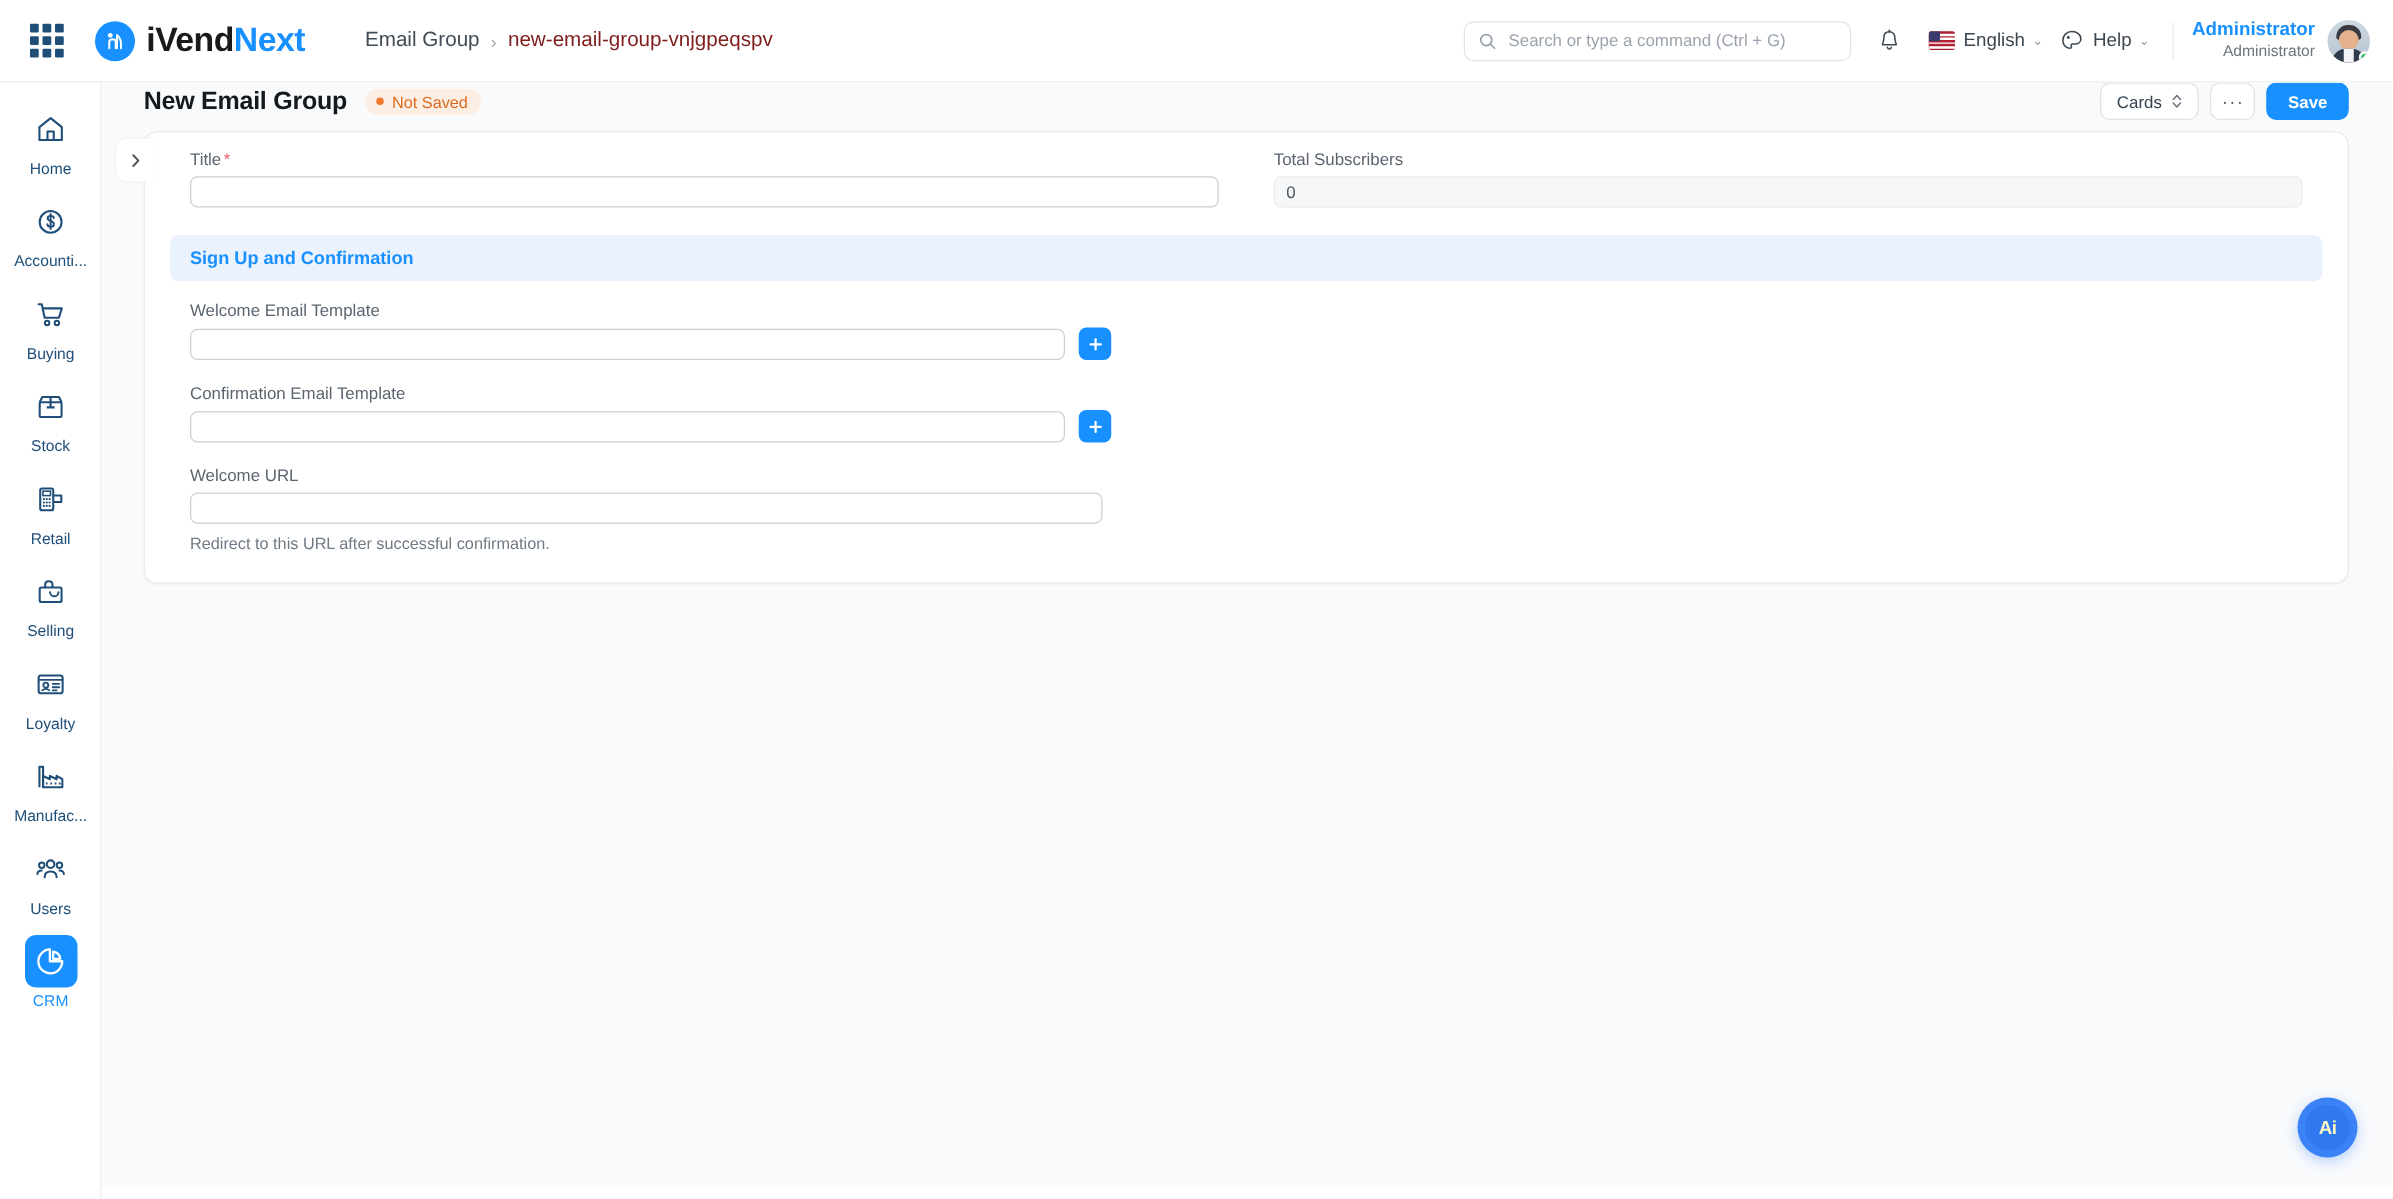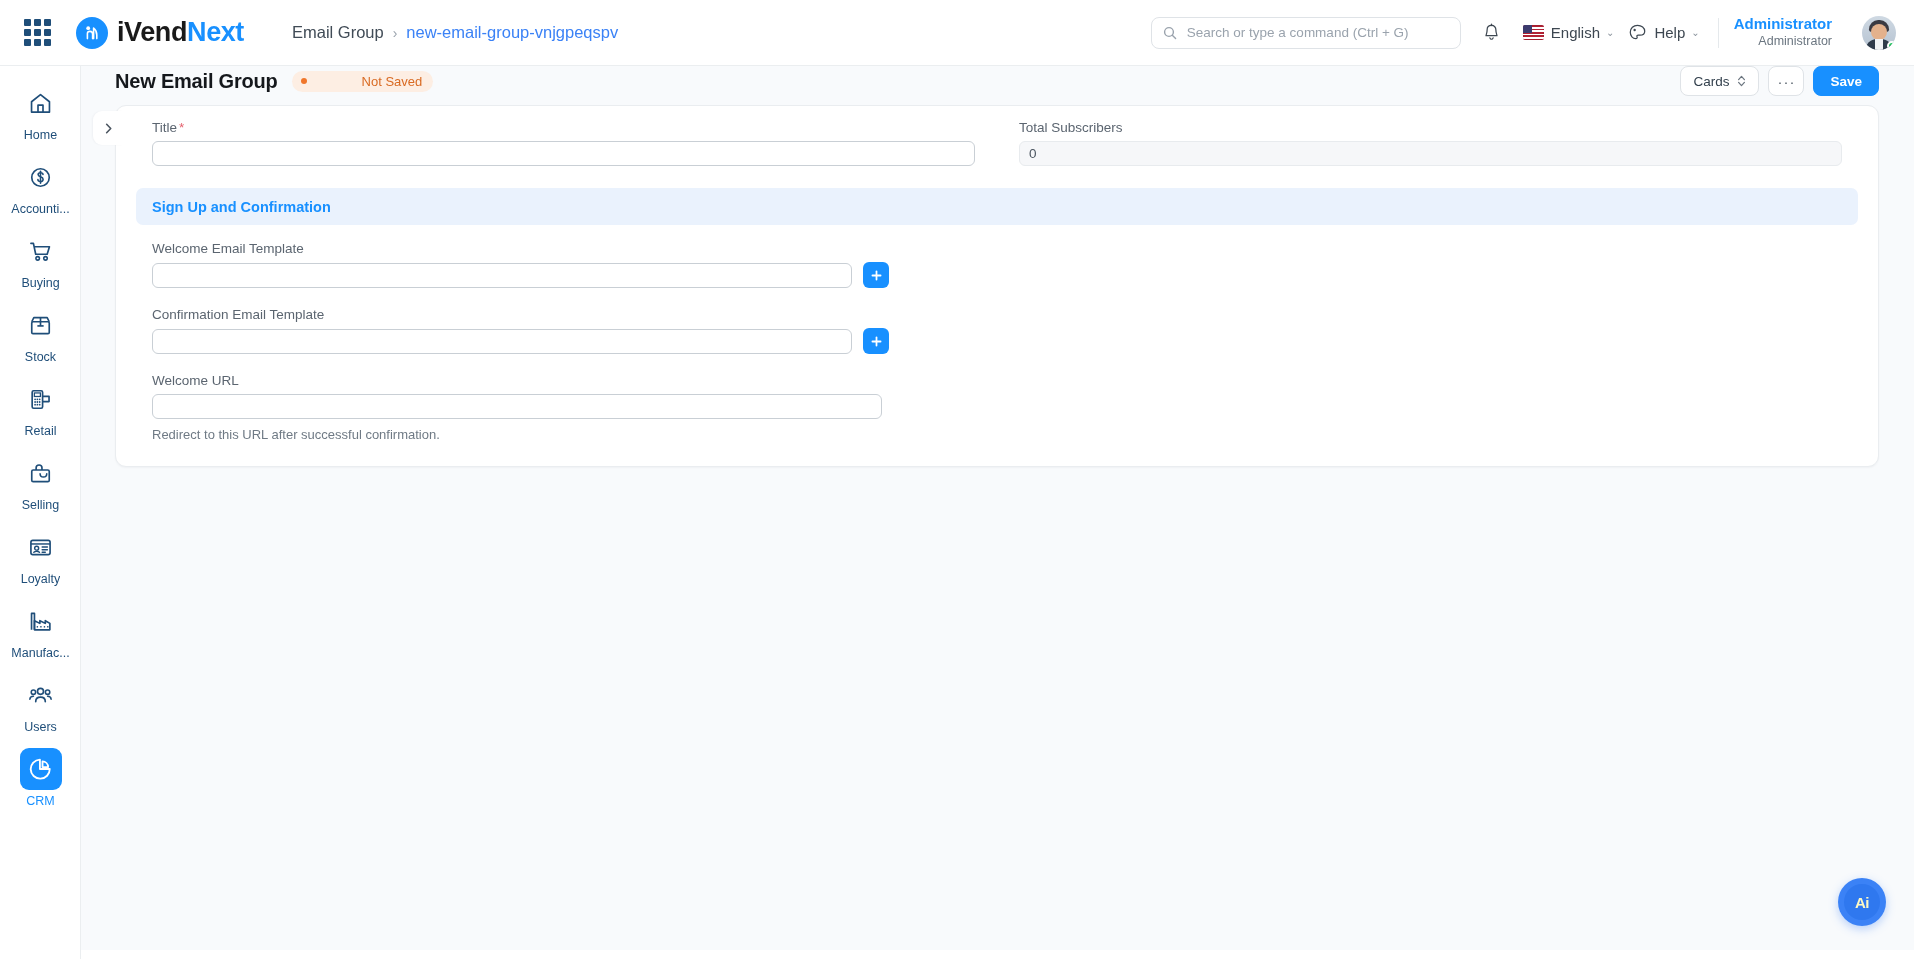--- a/index.html
+++ b/index.html
@@ -57,21 +57,21 @@
   }
   .brand-text .blue { color: #1890ff; }
 
   .breadcrumb {
     display: flex; align-items: center;
     margin-left: 48px;
     font-size: 16.5px;
   }
   .bc-link { color: #404b56; cursor: pointer; }
   .bc-sep { color: #9aa3ad; margin: 0 9px; font-size: 14px; }
-  .bc-current { color: #3b82f6; }
+  .bc-current { color: #7f1d1d; }
 
   .nav-right {
     margin-left: auto;
     display: flex; align-items: center;
     padding-right: 18px;
   }
 
   .search-box {
     width: 310px; height: 32px;
     border: 1px solid #dfe3e7; border-radius: 8px;
@@ -109,21 +109,21 @@
   }
   .flag .stripe { position: absolute; left:0; width: 100%; height: 1.7px; background: #ffffff; }
   .flag .canton { position: absolute; left: 0; top: 0; width: 9px; height: 8px; background: #3c3b6e; }
   .caret { margin-left: 6px; color: #8b949d; font-size: 10px; }
 
   .nav-divider {
     width: 1px; height: 30px; background: #e5e9ec;
     margin: 0 15px 0 18px;
   }
 
-  .user-block { display: flex; align-items: flex-end; cursor: pointer; gap: 20px; }
+  .user-block { display: flex; align-items: flex-end; cursor: pointer; }
   .user-names { text-align: right; margin-right: 10px; line-height: 1.25; }
   .user-name { font-size: 15px; color: #1890ff; font-weight: 600; }
   .user-role { font-size: 12.5px; color: #6b7680; }
   .avatar {
     position: relative;
     width: 34px; height: 34px; border-radius: 50%;
     background: linear-gradient(#cfd9e3, #b6c3d1);
     overflow: hidden; flex: 0 0 auto;
   }
   .avatar .hair { position:absolute; left:7px; top:4px; width:20px; height:12px; background:#3a3a42; border-radius:10px 10px 3px 3px; }
@@ -184,21 +184,20 @@
     font-size: 20px; font-weight: bold; color: #15181c;
     letter-spacing: -0.2px;
   }
   .status-badge {
     margin-left: 14px;
     display: inline-flex; align-items: center;
     background: #fdeee3; color: #d96a22;
     border-radius: 11px;
     padding: 3px 11px 3px 9px;
     font-size: 13px;
-    gap: 48px;
   }
   .status-badge .dot {
     width: 6px; height: 6px; border-radius: 50%;
     background: #f0762a; margin-right: 7px;
   }
   .head-actions { margin-left: auto; display: flex; align-items: center; gap: 9px; }
   .btn {
     height: 30px; border-radius: 8px;
     display: inline-flex; align-items: center; justify-content: center;
     font-size: 13.5px; cursor: pointer; border: 1px solid #dfe3e7;

